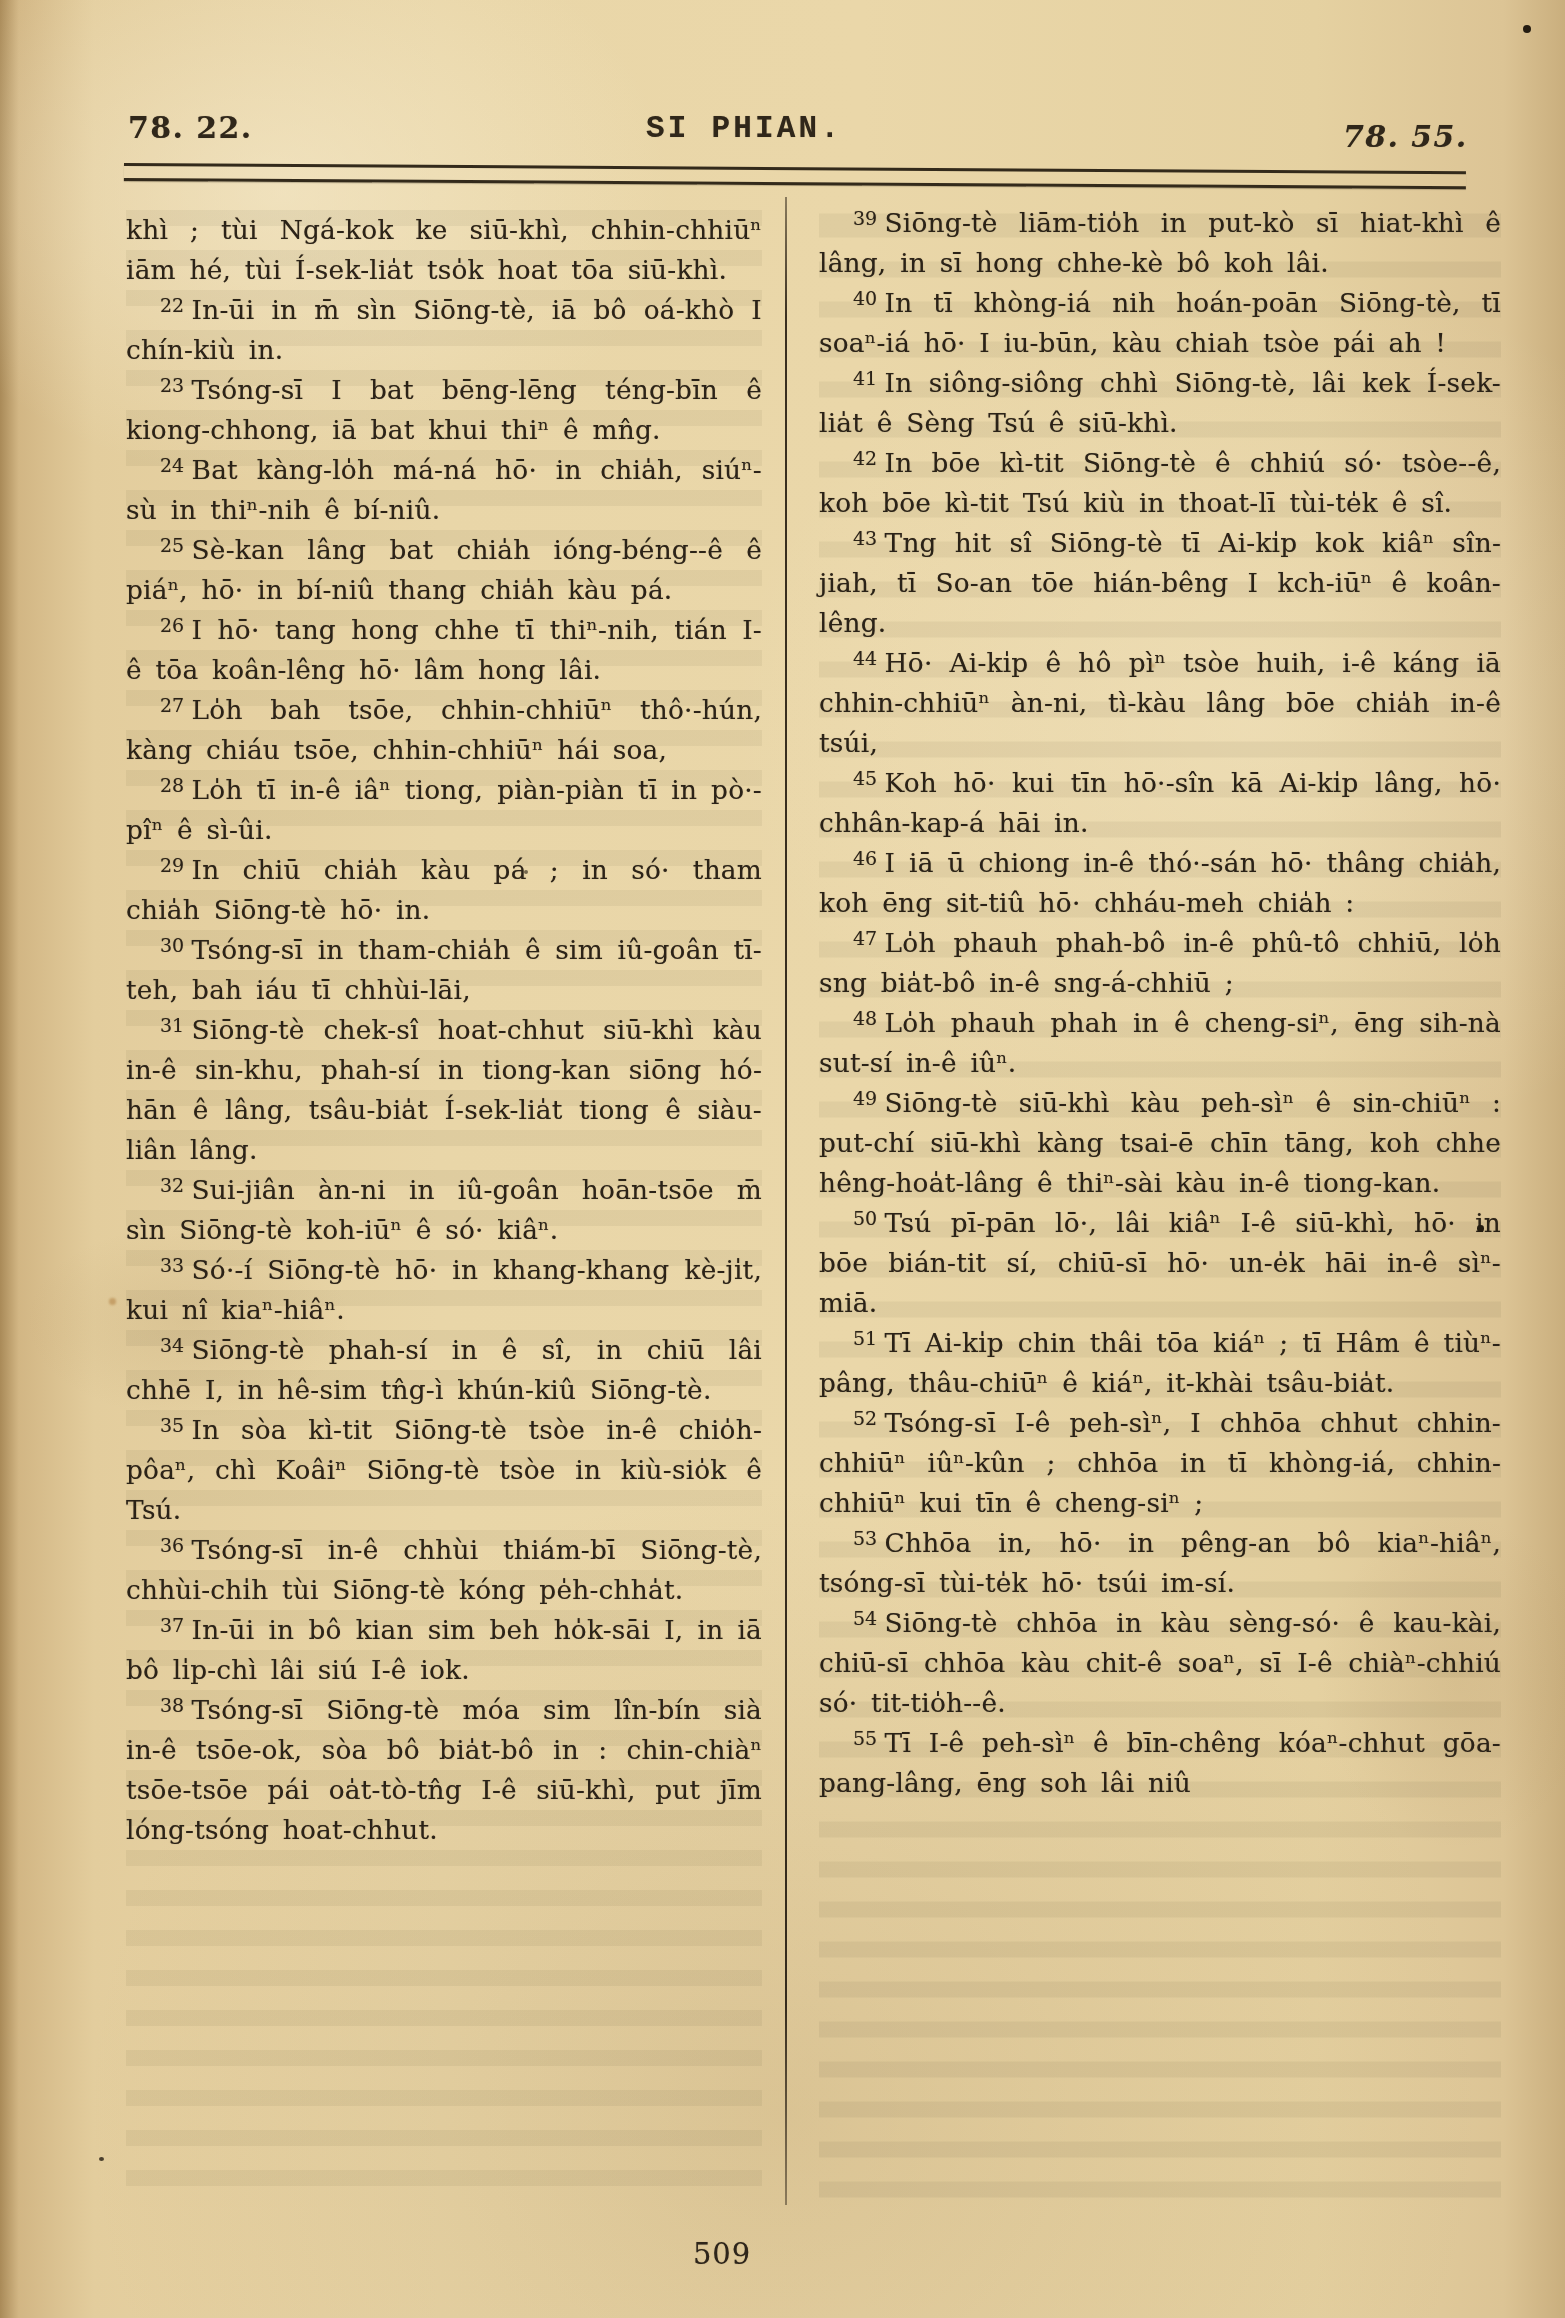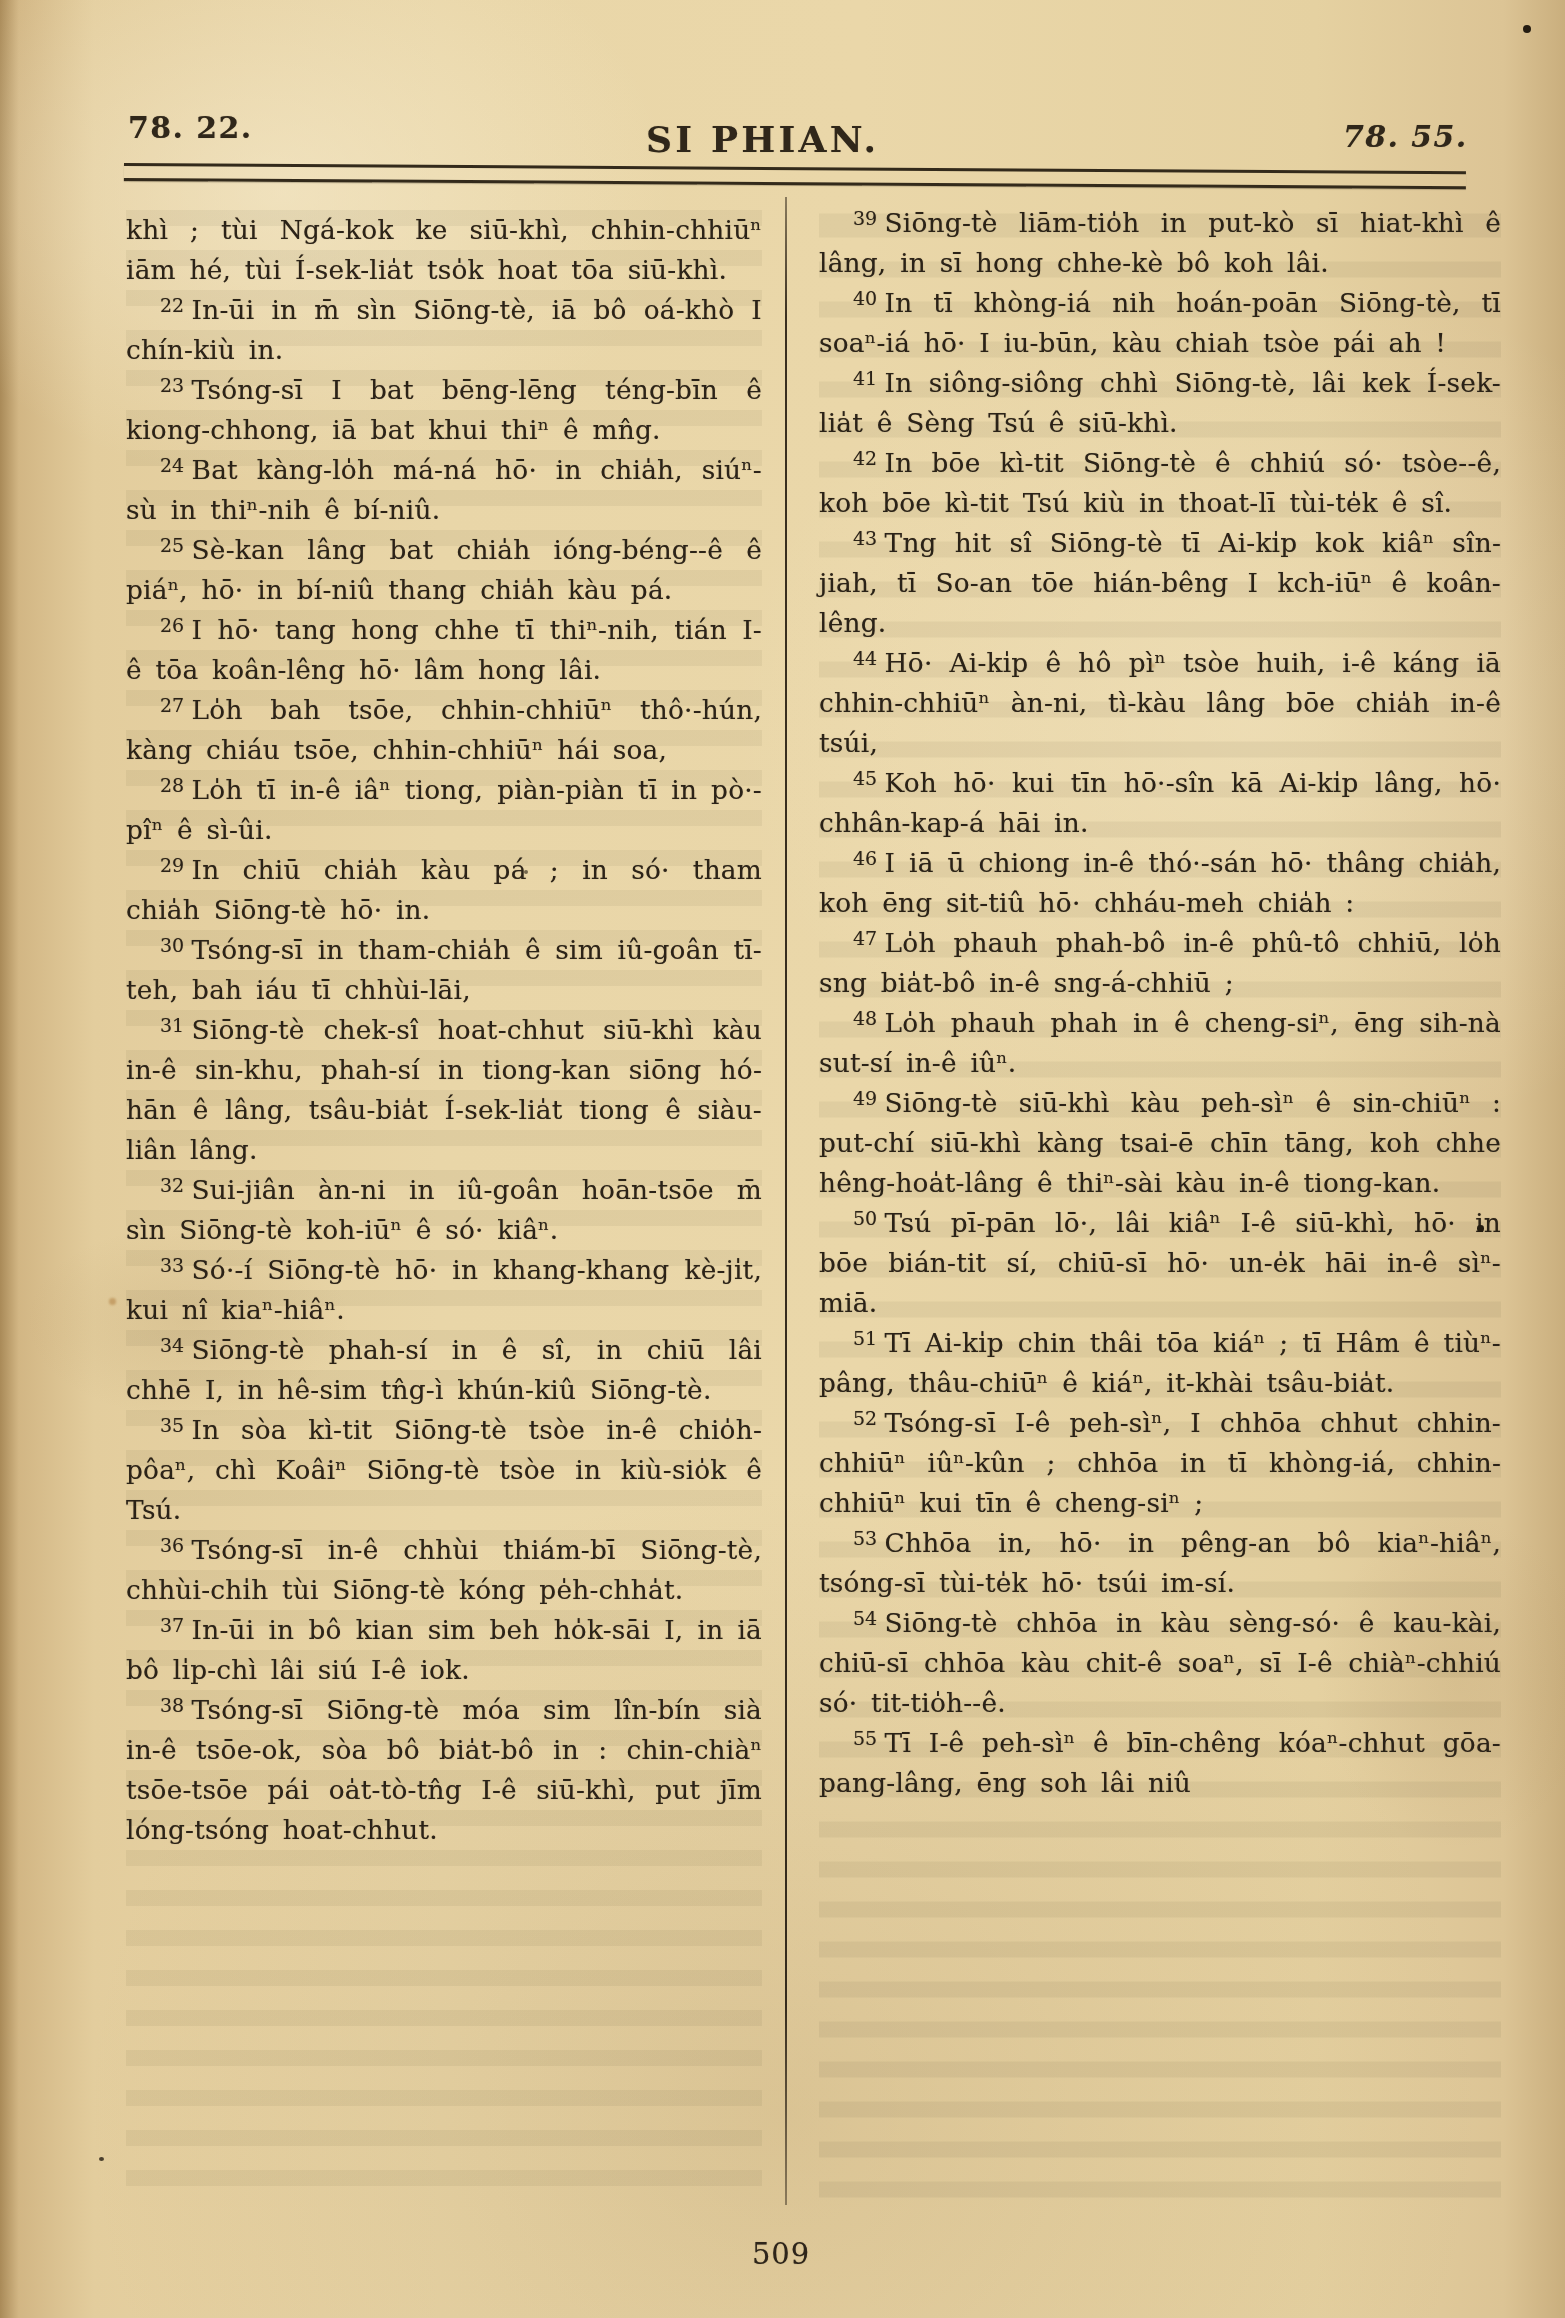--- a/index.html
+++ b/index.html
@@ -27,21 +27,21 @@
   }
   
   .hdr {
     position: absolute;
     font-weight: 700;
     color: #30271a;
     text-shadow: 0 0 0.9px rgba(48,39,26,0.35);
     white-space: nowrap;
   }
   .hdr-left   { left: 128px;  top: 110px; font-size: 30px; letter-spacing: 1.4px; }
-  .hdr-title  { left: 646px; top: 118px; font-size: 36px; letter-spacing: 3.2px; }
+  .hdr-title  { left: 646px; top: 111px; font-size: 31px; letter-spacing: 3.2px; font-family: Liberation Mono, monospace; }
   .hdr-right  { left: 1343px; top: 119px; font-size: 30px; letter-spacing: 1.4px; font-style: italic; }
   .rule {
     position: absolute;
     left: 124px;
     top: 163px;
     width: 1342px;
     height: 11.6px;
     border-top: 3.7px solid #332a1b;
     border-bottom: 3.2px solid #332a1b;
     transform: rotate(0.35deg);
@@ -90,21 +90,21 @@
     letter-spacing: 0;
     margin-right: 7.4px;
     vertical-align: baseline;
   }
   
   .pagenum {
     position: absolute;
     left: 634px;
     top: 2237px;
     width: 176px;
-    text-align: right;
+    text-align: center;
     font-size: 29px;
     letter-spacing: 0.9px;
     color: #2e251a;
     text-shadow: 0 0 0.9px rgba(46,37,26,0.4);
   }
   
   .speck { position: absolute; border-radius: 50%; background: #241c11; }
   .s1 { left: 1523px; top: 25px;   width: 8px; height: 8px; }
   .s2 { left: 1477px; top: 1225px; width: 6.5px; height: 6.5px; }
   .s3 { left: 99px;  top: 2157px; width: 5.1px; height: 4.2px; opacity: .8; }

